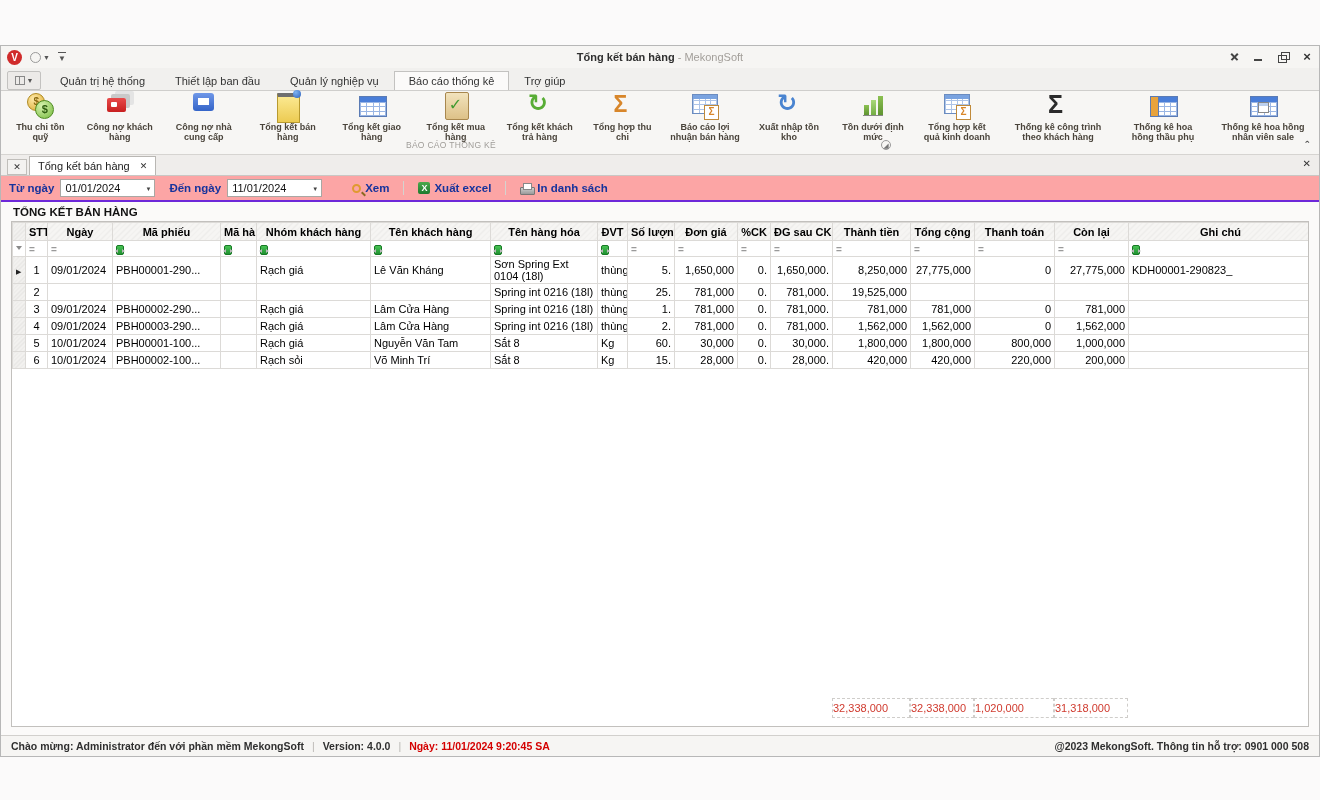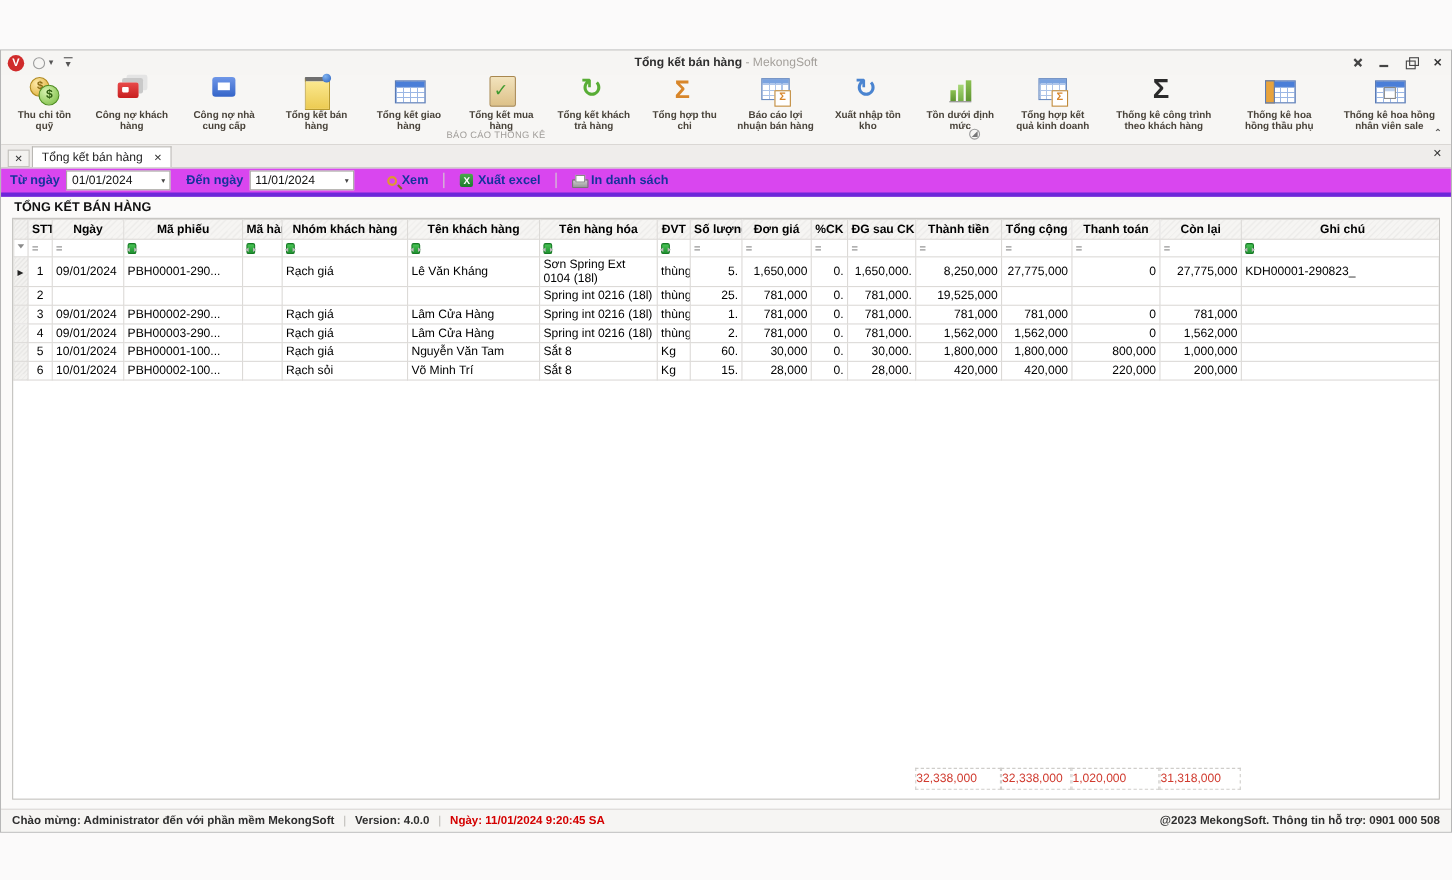--- a/index.html
+++ b/index.html
@@ -82,21 +82,21 @@
   .ic-table-o::after { content:""; position:absolute; left:10px; top:12px; width:9px; height:9px; background:#fff; border:1px solid #888; box-shadow:inset 0 3px 0 #bcd0ee; }
 
   
   .doc-tabs { height:21px; background:#efedeb; display:flex; align-items:flex-end; border-bottom:1px solid #c9c7c4; position:relative; flex:none; }
   .dt-closeall { width:20px; height:16px; margin:0 2px 0 6px; border:1px solid #c0beba; background:#f3f2f0; color:#333; font-size:9px; font-weight:bold; text-align:center; line-height:14px; cursor:pointer; }
   .doc-tab { height:19px; background:#fff; border:1px solid #b9b7b3; border-bottom:none; padding:2px 8px; font-size:11px; color:#222; display:flex; align-items:center; gap:10px; cursor:pointer; }
   .doc-tab .x { font-size:9px; font-weight:bold; color:#333; }
   .dt-right-x { position:absolute; right:8px; top:3px; font-size:10px; font-weight:bold; color:#333; cursor:pointer; }
 
   
-  .filter-bar { height:26px; background:#d946ef; display:flex; align-items:center; padding-left:8px; gap:6px; border-bottom:4px solid #6d28d9; flex:none; }
+  .filter-bar { height:26px; background:#fca5a5; display:flex; align-items:center; padding-left:8px; gap:6px; border-bottom:2px solid #6d28d9; flex:none; }
   .fb-label { font-size:11.5px; font-weight:bold; color:#16339c; }
   .fb-combo { width:95px; height:18px; background:#fff; border:1px solid #a9a7a3; display:flex; align-items:center; font-size:11px; color:#111; padding-left:4px; position:relative; cursor:text; }
   .fb-combo .arr { position:absolute; right:3px; top:6px; font-size:6px; color:#444; }
   .fb-btn { display:flex; align-items:center; gap:4px; font-size:11.5px; font-weight:bold; color:#16339c; padding:2px 8px; cursor:pointer; }
   .fb-sep { width:1px; height:14px; background:#d5d3cf; }
   .mag { width:9px; height:9px; border:2px solid #e09a30; border-radius:50%; position:relative; display:inline-block; }
   .mag::after { content:""; position:absolute; left:7px; top:7px; width:5px; height:2px; background:#8a6a20; transform:rotate(45deg); }
   .xl { width:12px; height:12px; background:linear-gradient(#4ca94c,#1e7a2e); border-radius:2px; color:#fff; font-size:9px; font-weight:bold; text-align:center; line-height:12px; display:inline-block; }
   .prn { width:13px; height:11px; position:relative; display:inline-block; }
   .prn::before { content:""; position:absolute; left:0; top:4px; width:13px; height:6px; background:linear-gradient(#cfcfcf,#9a9a9a); border:1px solid #777; border-radius:1px; }
@@ -149,20 +149,33 @@
       <b>Tổng kết bán hàng</b><span class="suffix"> - MekongSoft</span>
     </div>
     <div class="win-controls">
       <span class="wc wc-expand"></span>
       <span class="wc wc-min"></span>
       <span class="wc wc-restore"></span>
       <span class="wc wc-close">×</span>
     </div>
   </div>
 
+  <div class="menu-row">
+    <div class="pane-btn">
+        <span class="pane-glyph"></span>
+        <span class="caret">▼</span>
+      </div>
+    <div id="menu-tabs" style="display:flex;">
+        <div class="menu-tab">Quản trị hệ thống</div>
+        <div class="menu-tab">Thiết lập ban đầu</div>
+        <div class="menu-tab">Quản lý nghiệp vụ</div>
+        <div class="menu-tab active">Báo cáo thống kê</div>
+        <div class="menu-tab">Trợ giúp</div>
+      </div>
+  </div>
 
   <div class="ribbon">
     <div class="ribbon-items" id="ribbon-items">
         <div class="rb-item">
           <div class="ic ic-coins"></div>
           <div class="rb-label">Thu chi tồn quỹ</div>
         </div>
         <div class="rb-item">
           <div class="ic ic-card-red"></div>
           <div class="rb-label">Công nợ khách hàng</div>

